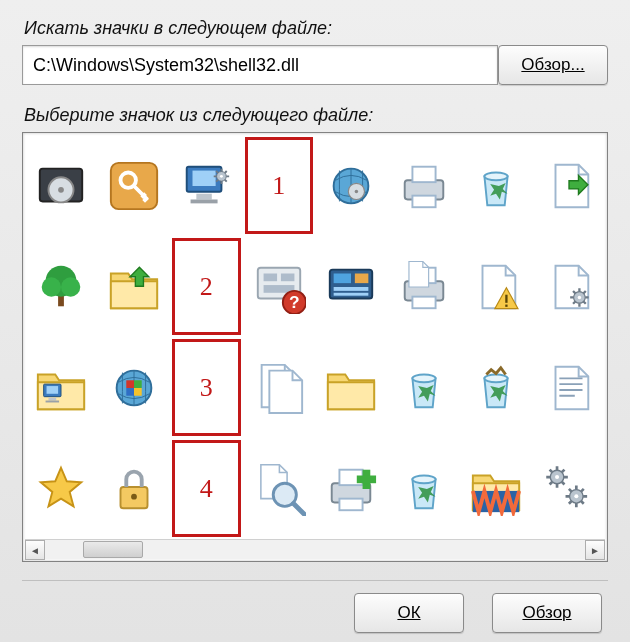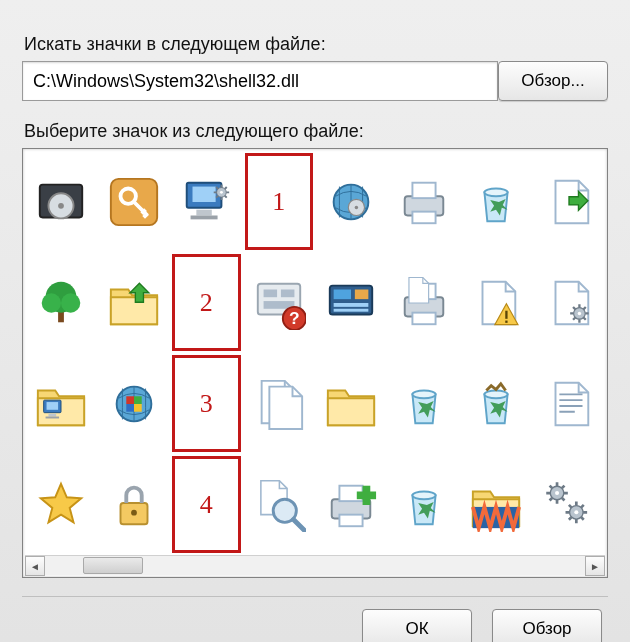--- a/index.html
+++ b/index.html
@@ -9,22 +9,23 @@
     font-family: "Segoe UI", Tahoma, sans-serif;
     font-size: 17px;
     background: linear-gradient(#efefef, #e3e3e3);
     color: #111;
     overflow: hidden;
   }
   .dialog {
     padding: 18px 22px 18px 22px;
   }
   .field-label {
-    margin: 16px 0 6px 2px;
+    margin: 0 0 6px 2px;
     font-size: 18px;
+    font-style: italic;
   }
   .path-row {
     display: flex;
     align-items: stretch;
     margin-bottom: 20px;
   }
   .path-input {
     flex: 1;
     height: 40px;
     border: 1px solid #9a9a9a;
@@ -37,20 +38,21 @@
   .btn {
     height: 40px;
     min-width: 110px;
     padding: 0 18px;
     background: linear-gradient(#fdfdfd, #e6e6e6);
     border: 1px solid #8a8a8a;
     border-radius: 4px;
     font-size: 17px;
     cursor: pointer;
     box-shadow: 0 1px 1px rgba(0,0,0,.15);
+    text-decoration: underline;
   }
   .icon-panel {
     border: 1px solid #828282;
     background: #fff;
     height: 430px;
     position: relative;
     box-shadow: inset 0 0 3px rgba(0,0,0,.25);
   }
   .icon-scroll {
     position: absolute;
@@ -101,21 +103,21 @@
     position: absolute; top: 1px; bottom: 1px; left: 38px; width: 60px;
     background: linear-gradient(#eaeaea,#cfcfcf);
     border: 1px solid #a9a9a9; border-radius: 2px;
   }
   .hr {
     height: 1px; background: #bfbfbf; margin: 18px 0 12px 0;
   }
   .button-row {
     display: flex;
     justify-content: flex-end;
-    gap: 20px;
+    gap: 28px;
     padding-right: 6px;
   }
 </style>
 </head>
 <body>
 
 <div class="dialog">
 
   <div class="field-label">Искать значки в следующем файле:</div>
 

